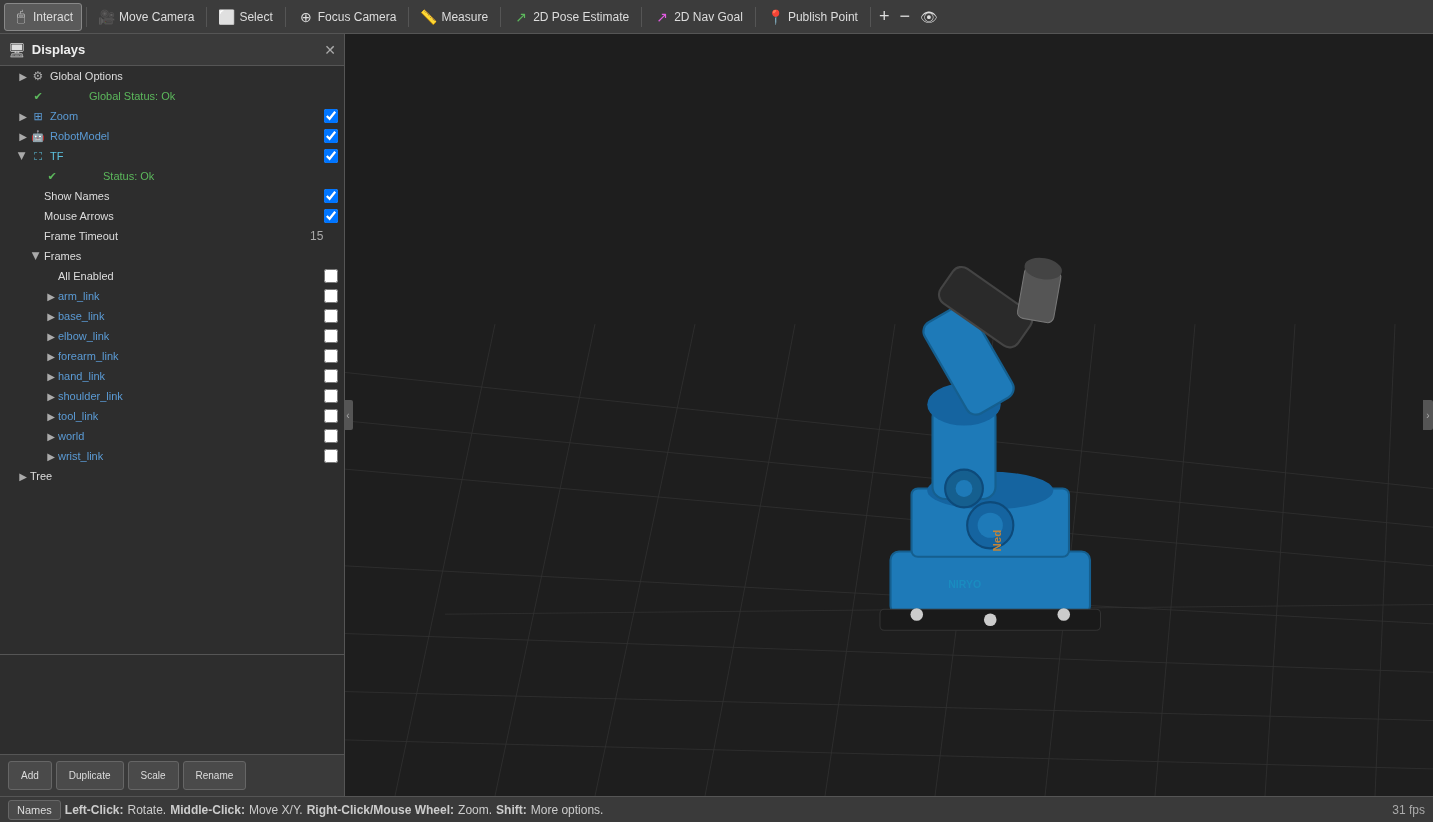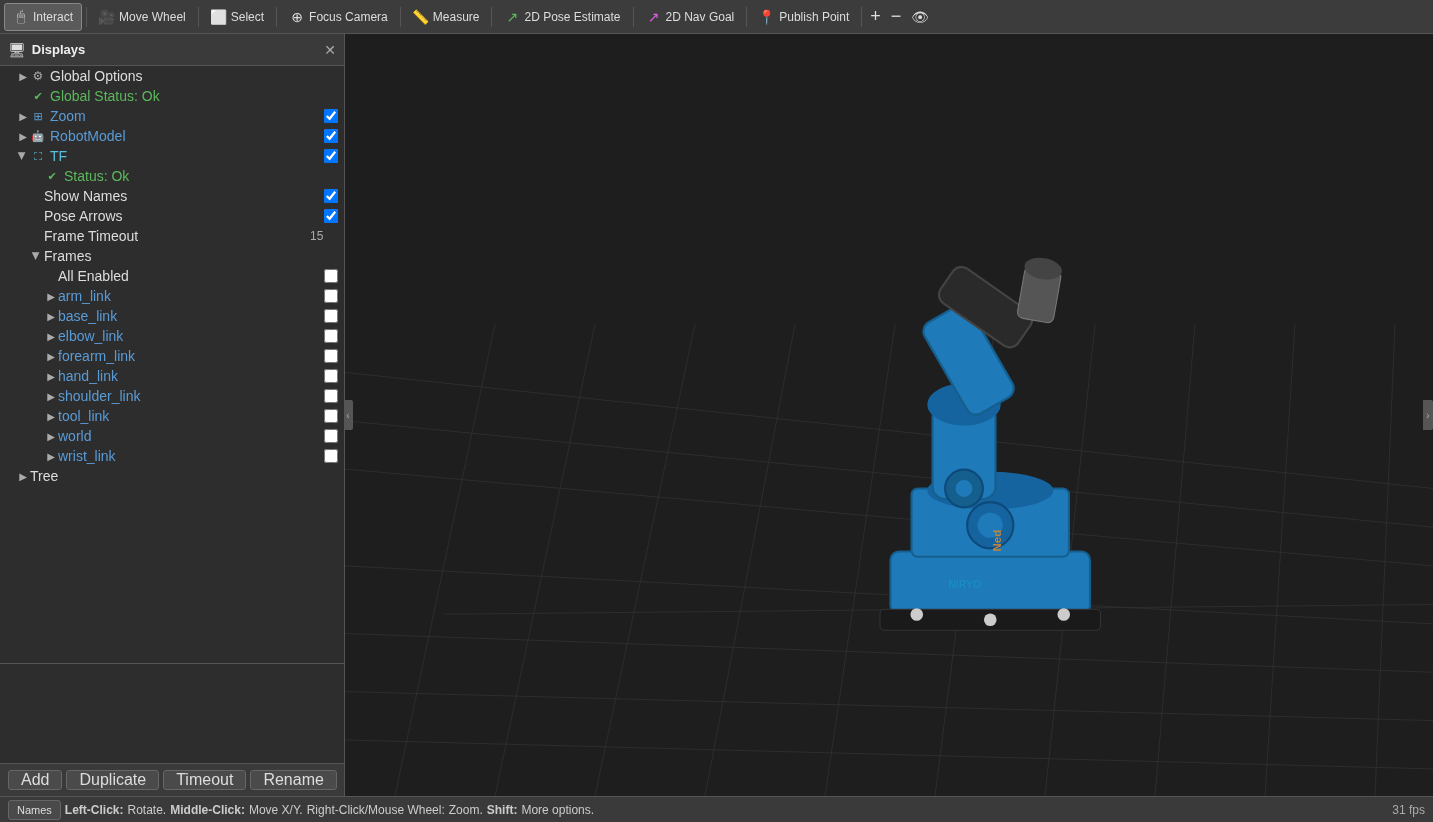--- a/index.html
+++ b/index.html
@@ -33,39 +33,39 @@
     .panel-header-left { display: flex; align-items: center; gap: 6px; }
     .panel-title { font-size: 13px; font-weight: bold; color: #eee; }
     .panel-close { cursor: pointer; color: #aaa; font-size: 14px; }
 
     
     .tree-panel { flex: 1; overflow-y: auto; overflow-x: hidden; }
     .tree-item { display: flex; align-items: center; padding: 2px 4px; cursor: pointer; min-height: 20px; }
     .expand-arrow { width: 14px; height: 14px; display: inline-flex; align-items: center; justify-content: center; font-size: 10px; color: #aaa; cursor: pointer; flex-shrink: 0; }
     .expand-arrow.expanded { transform: rotate(90deg); }
     .tree-icon { width: 16px; height: 16px; margin-right: 4px; flex-shrink: 0; display: inline-flex; align-items: center; justify-content: center; }
-    .tree-label { flex: 1; color: #ddd; font-size: 14px; }
+    .tree-label { flex: 1; color: #ddd; font-size: 11px; }
     .tree-label.blue { color: #5b9bd5; }
-    .tree-label.green { color: #5cb85c; }
+    .tree-label.green { color: #5cb85c; margin-left: 39px; }
     .tree-label.cyan { color: #5bc0de; }
     .tree-value { color: #aaa; font-size: 12px; min-width: 30px; text-align: left; }
     .tree-checkbox { width: 14px; height: 14px; margin-right: 2px; flex-shrink: 0; }
     .indent1 { padding-left: 16px; }
     .indent2 { padding-left: 30px; }
     .indent3 { padding-left: 44px; }
 
     
     .bottom-toolbar {
       display: flex; align-items: center; gap: 4px;
       padding: 6px 8px; border-top: 1px solid #555; background: #3a3a3a;
       flex-shrink: 0;
     }
     .bottom-btn {
-      padding: 0 12px; border-radius: 3px; cursor: pointer;
-      background: #4a4a4a; border: 1px solid #666; color: #ddd; font-size: 16px;
+      padding: 8px 12px; border-radius: 3px; cursor: pointer;
+      background: #4a4a4a; border: 1px solid #666; color: #ddd; font-size: 10px;
     }
 
     
     .left-bottom { height: 100px; background: #2d2d2d; border-top: 1px solid #555; }
 
     
     .viewport { flex: 1; position: relative; background: #1a1a1a; overflow: hidden; }
 
     
     .statusbar {
@@ -114,21 +114,21 @@
 <body>
 
 <div class="toolbar">
   <button class="toolbar-btn active">
     <span class="toolbar-icon">🖱</span>
     <span>Interact</span>
   </button>
   <div class="toolbar-sep"></div>
   <button class="toolbar-btn">
     <span class="toolbar-icon">🎥</span>
-    <span>Move Wheel</span>
+    <span>Move Camera</span>
   </button>
   <div class="toolbar-sep"></div>
   <button class="toolbar-btn">
     <span class="toolbar-icon">⬜</span>
     <span>Select</span>
   </button>
   <div class="toolbar-sep"></div>
   <button class="toolbar-btn">
     <span class="toolbar-icon">⊕</span>
     <span>Focus Camera</span>
@@ -215,21 +215,21 @@
 
       <div class="tree-item indent2">
         <span class="expand-arrow" style="visibility:hidden;">▶</span>
         <span class="tree-label">Show Names</span>
         <input type="checkbox" class="tree-checkbox" checked="" style="">
       </div>
 
 
       <div class="tree-item indent2">
         <span class="expand-arrow" style="visibility:hidden;">▶</span>
-        <span class="tree-label">Pose Arrows</span>
+        <span class="tree-label">Mouse Arrows</span>
         <input type="checkbox" class="tree-checkbox" checked="" style="">
       </div>
 
 
 
       <div class="tree-item indent2">
         <span class="expand-arrow" style="visibility:hidden;">▶</span>
         <span class="tree-label">Frame Timeout</span>
         <span class="tree-value">15</span>
       </div>
@@ -303,21 +303,21 @@
         <span class="expand-arrow">▶</span>
         <span class="tree-label">Tree</span>
       </div>
     </div>
 
     <div class="left-bottom"></div>
 
     <div class="bottom-toolbar">
       <button class="bottom-btn">Add</button>
       <button class="bottom-btn">Duplicate</button>
-      <button class="bottom-btn">Timeout</button>
+      <button class="bottom-btn">Scale</button>
       <button class="bottom-btn">Rename</button>
     </div>
   </div>
 
   <div class="viewport">
 
     <svg class="grid-overlay" viewBox="0 0 1088 788" preserveAspectRatio="none">
       <defs>
         <pattern id="grid-pattern" width="60" height="60" patternUnits="userSpaceOnUse" patternTransform="rotate(-20) skewX(15) translate(200,100)">
           <path d="M 60 0 L 0 0 0 60" fill="none" stroke="#3a3a3a" stroke-width="0.8"></path>
@@ -403,19 +403,19 @@
   </div>
 </div>
 
 <div class="statusbar">
   <div style="display:flex;align-items:center;gap:4px;">
     <button class="bottom-btn" style="padding:2px 8px;height:20px;font-size:11px;">Names</button>
     <span style="font-weight:bold;">Left-Click:</span>
     <span>Rotate.</span>
     <span style="font-weight:bold;">Middle-Click:</span>
     <span>Move X/Y.</span>
-    <span style="font-weight:normal;">Right-Click/Mouse Wheel:</span>
+    <span style="font-weight:bold;">Right-Click/Mouse Wheel:</span>
     <span>Zoom.</span>
     <span style="font-weight:bold;">Shift:</span>
     <span>More options.</span>
   </div>
   <div class="statusbar-fps">31 fps</div>
 </div>
 
 </body></html>

